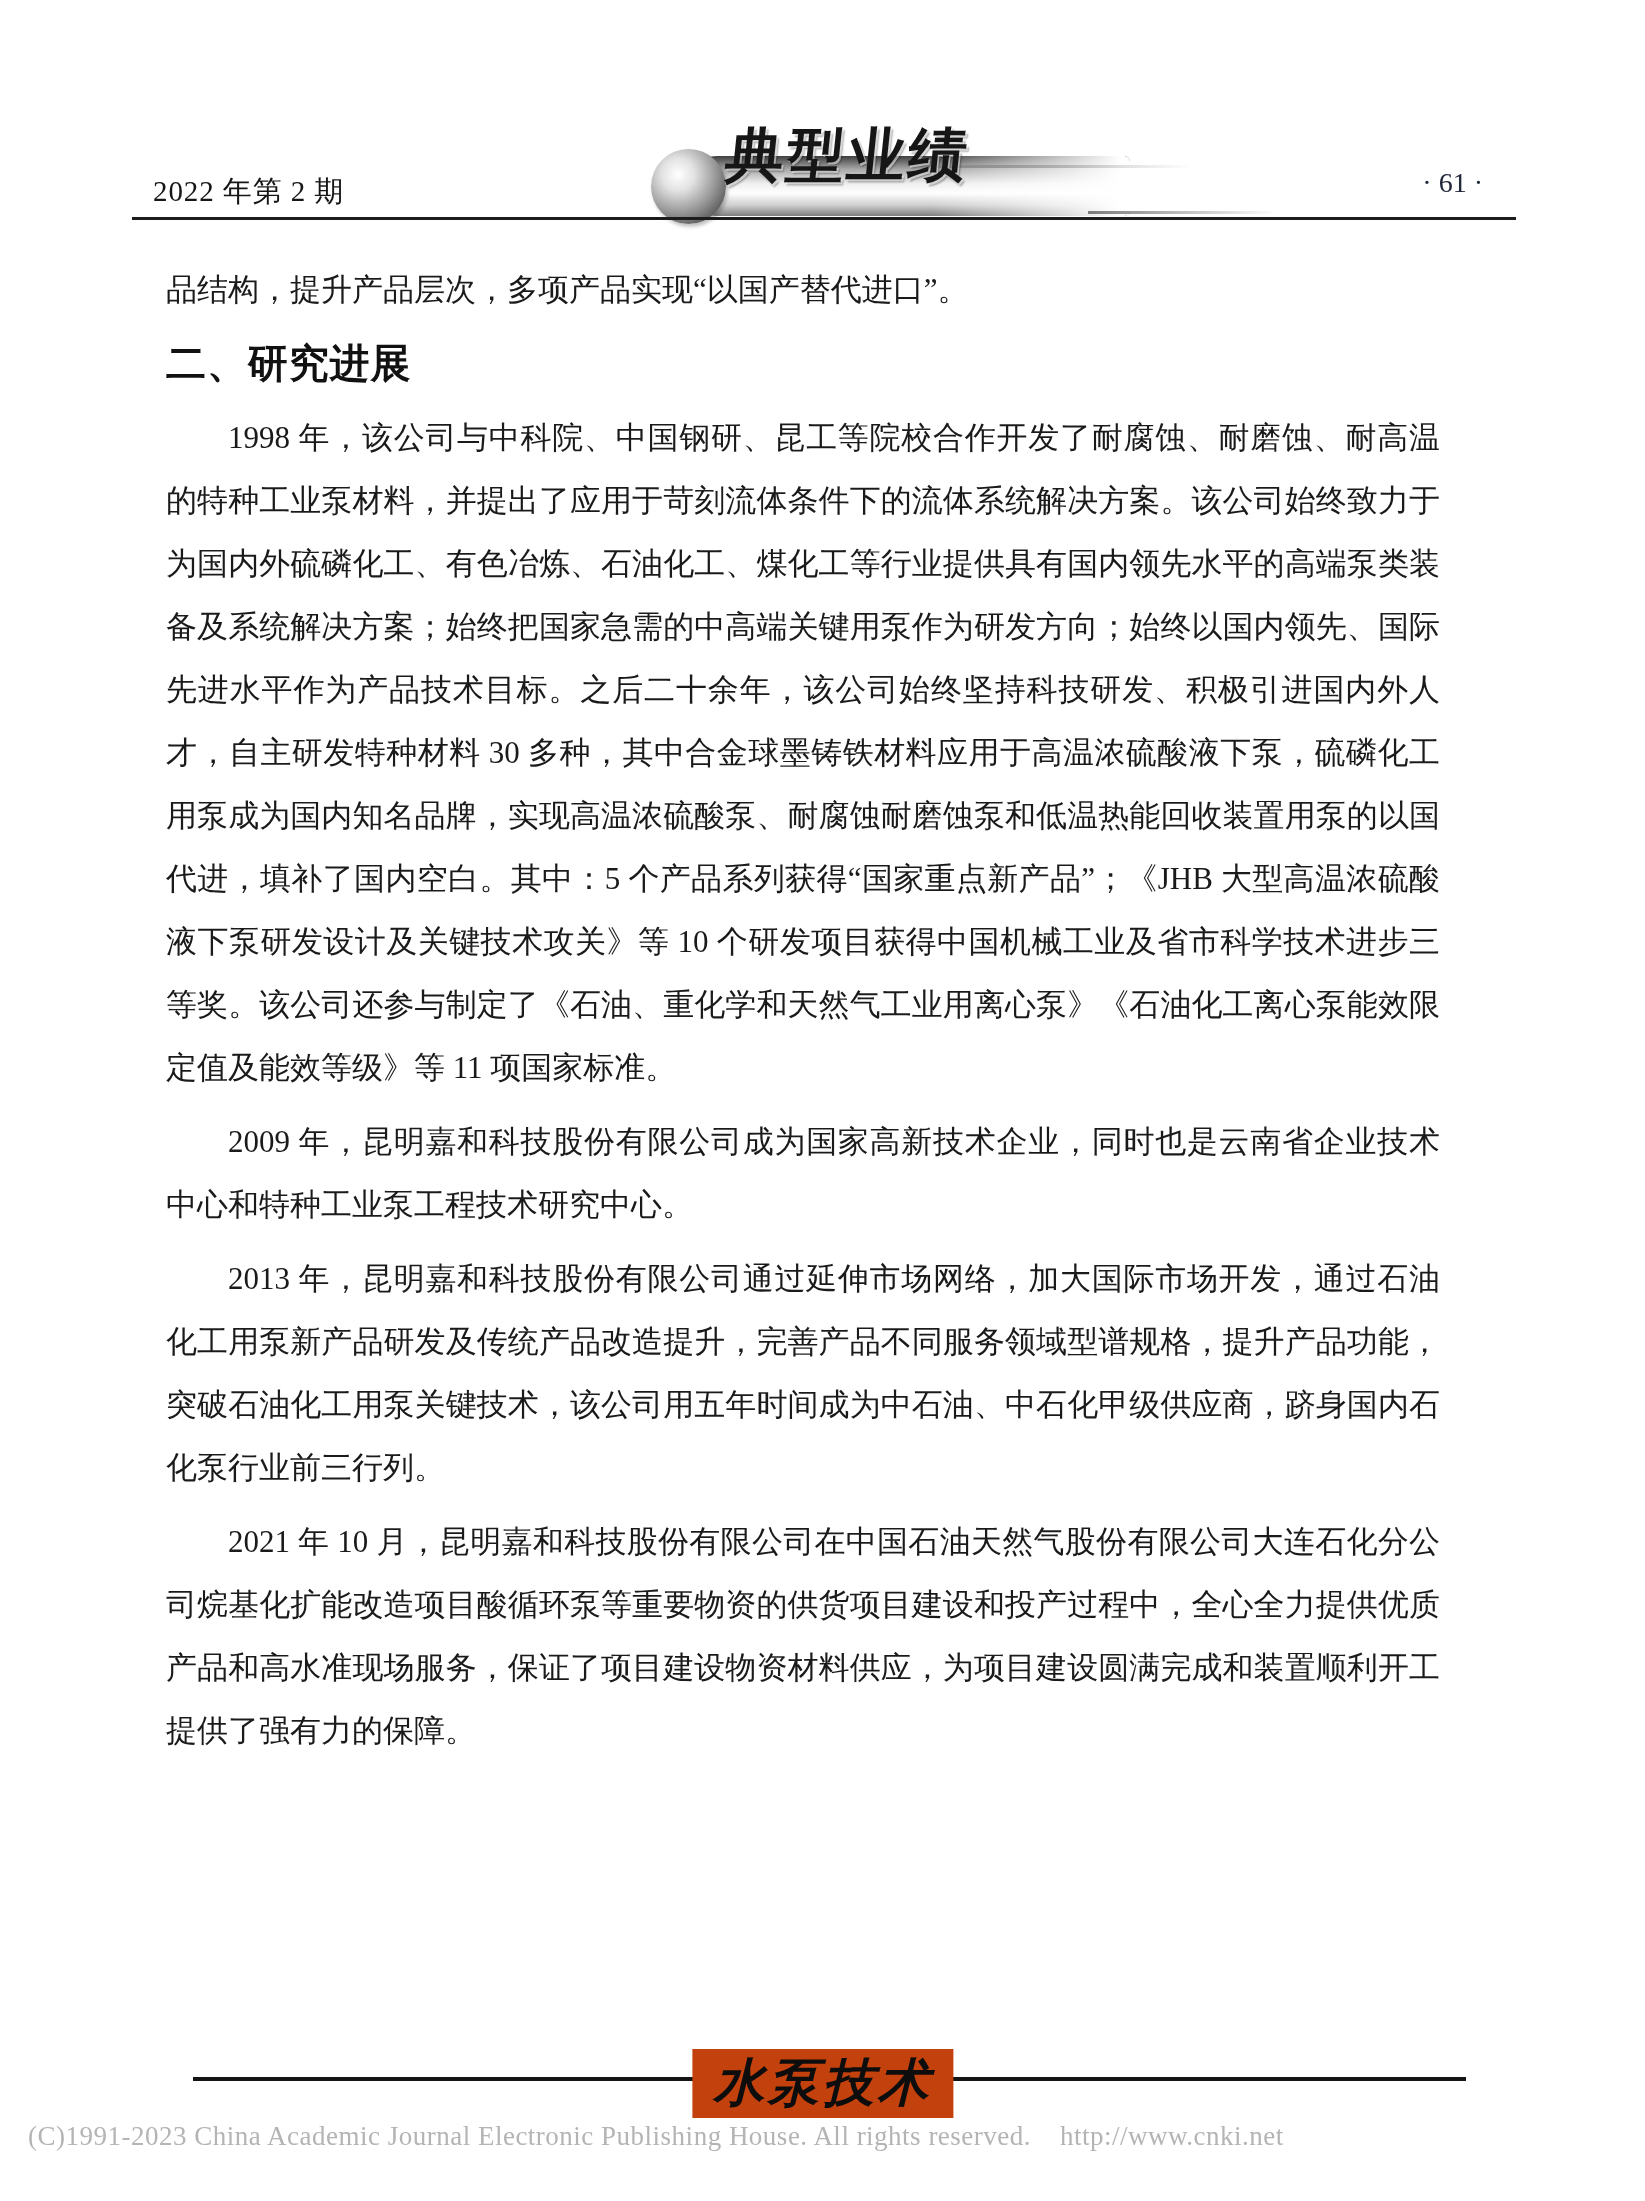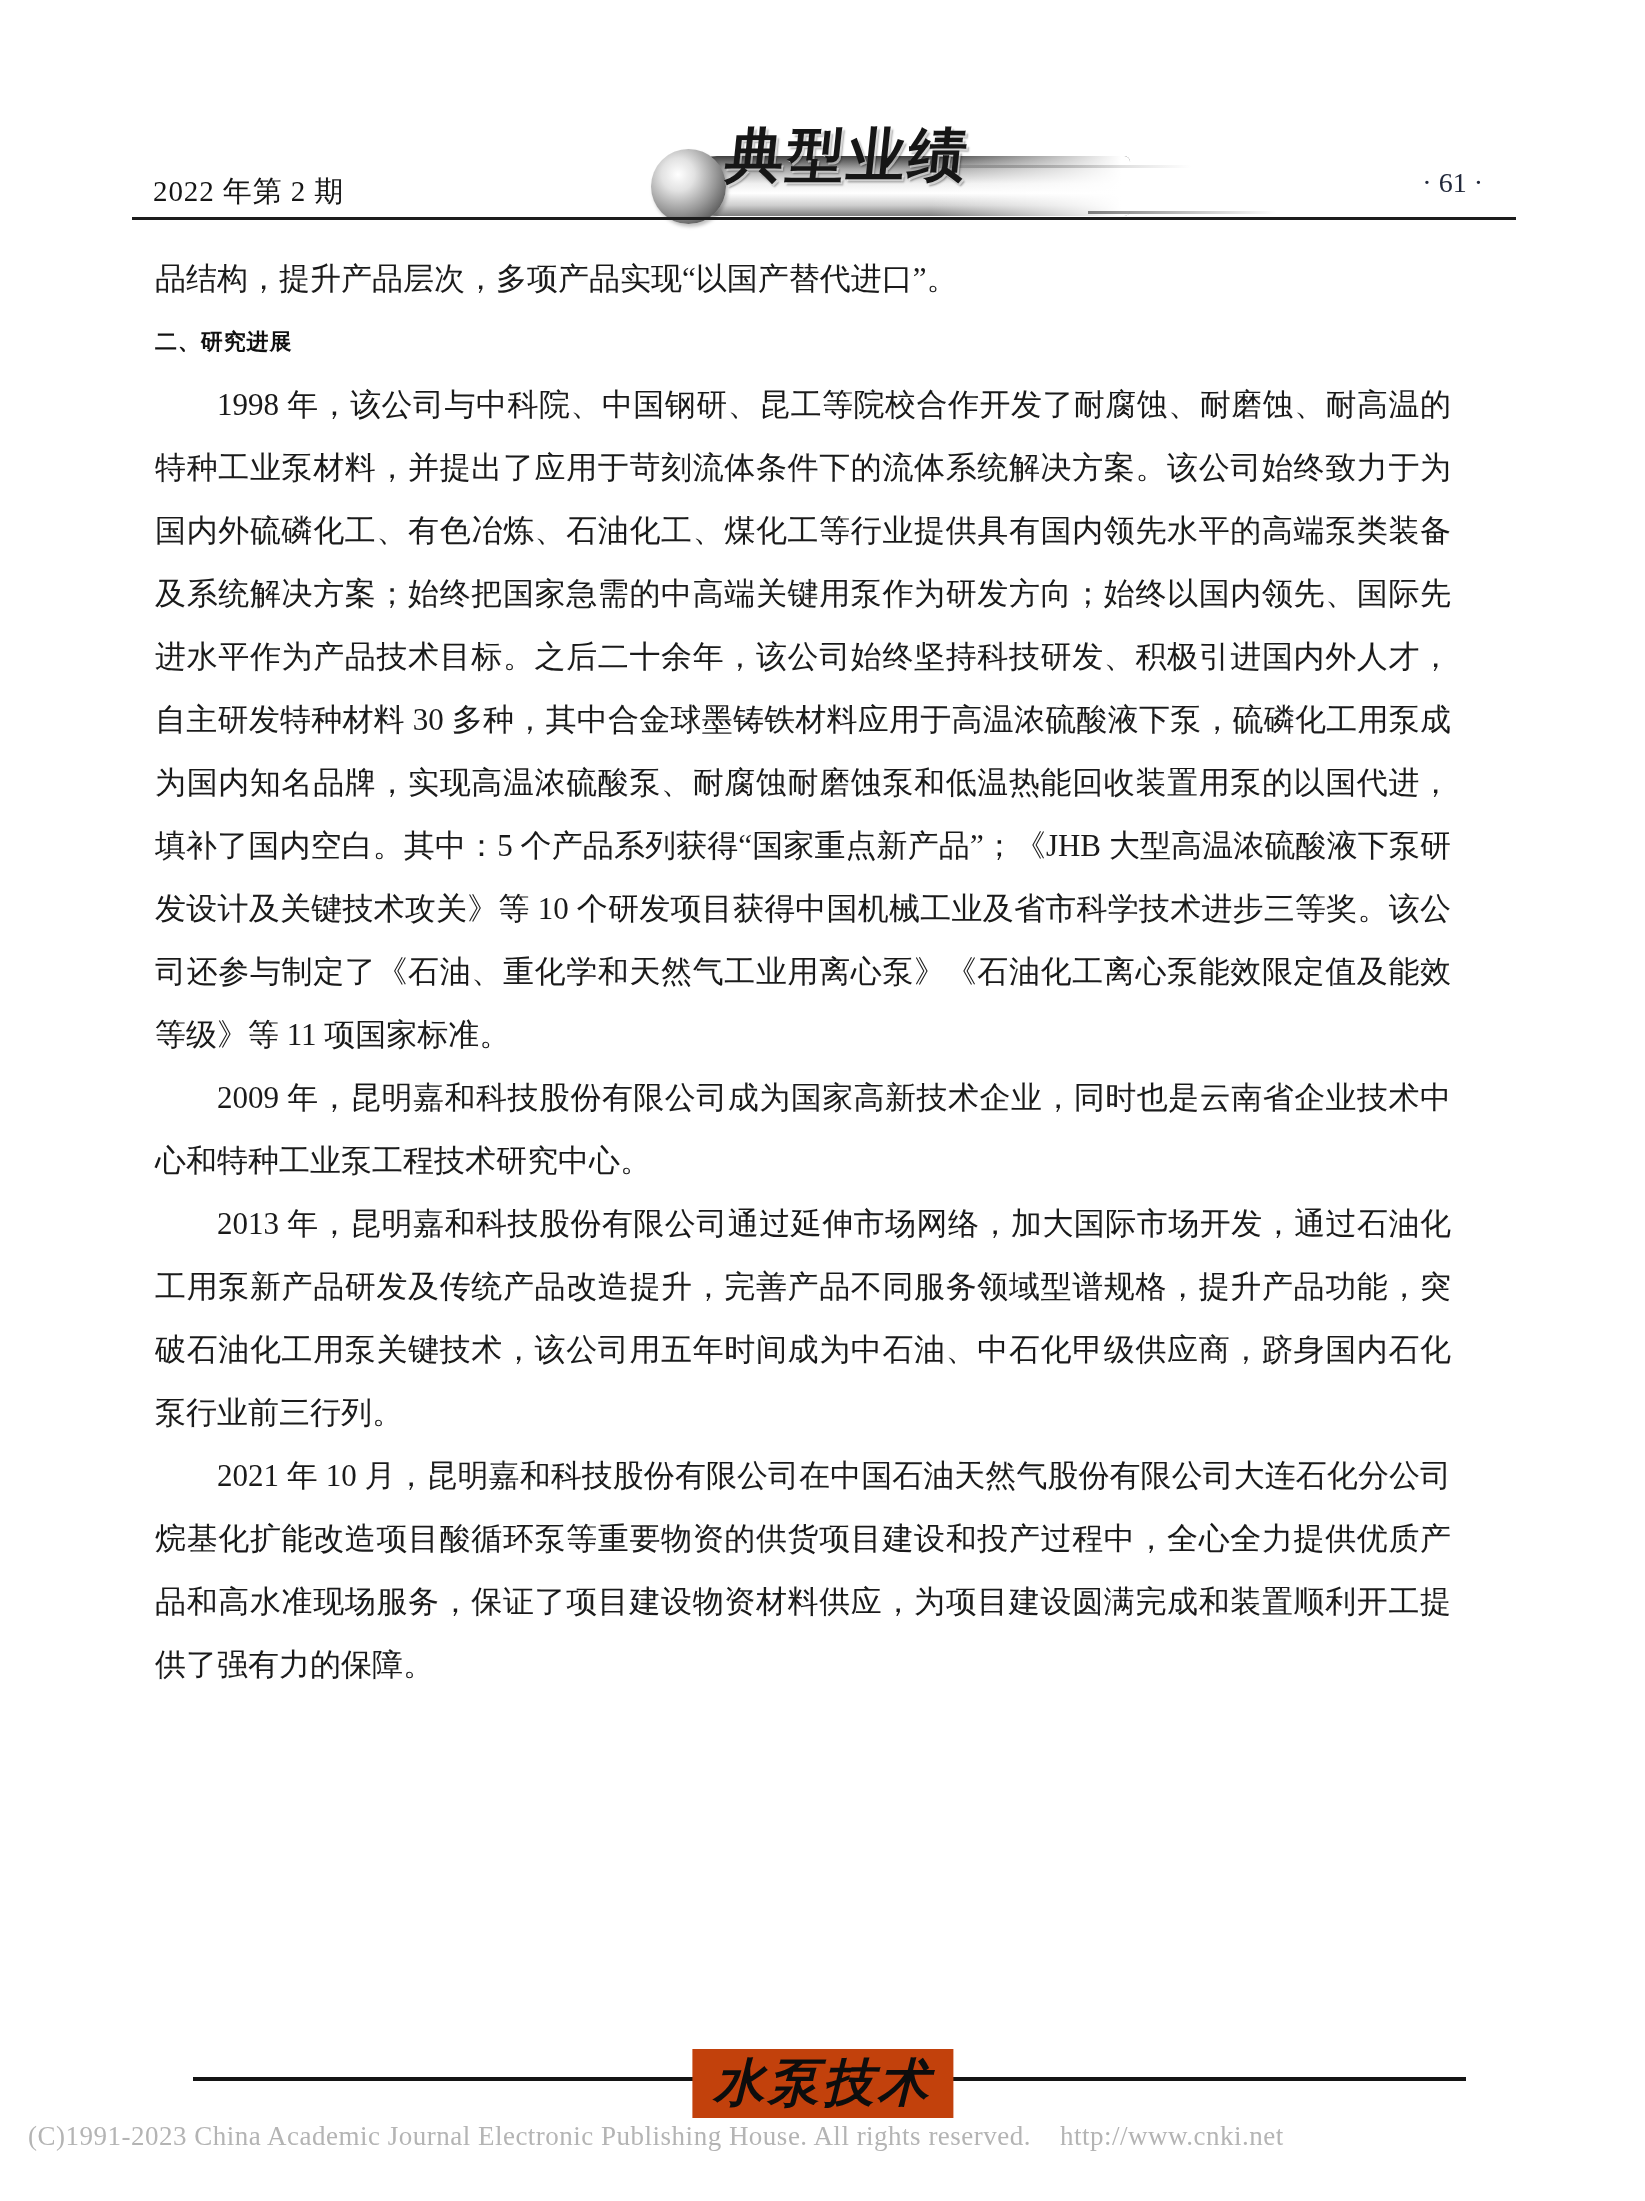--- a/index.html
+++ b/index.html
@@ -55,25 +55,25 @@
     transform:skewX(-6deg);
     text-shadow:1.9px 1.9px 0 rgba(255,255,255,.55), 2.8px 2.8px 1.9px rgba(0,0,0,.35);
     white-space:pre;
   }
 
   
   .article{
     position:absolute;left:155px;top:247px;width:1296px;
     font-size:31px;line-height:63px;text-align:justify;color:#1a1a1a;
   }
-  .article p{margin:0;}
+  .article p{margin:11px;}
   .para-indent{text-indent:2em;}
   .section-heading{
     font-family:"Liberation Sans","DejaVu Sans",sans-serif;
-    font-weight:bold;font-size:22px;letter-spacing:0.9px;color:#111;
+    font-weight:bold;font-size:40px;letter-spacing:0.9px;color:#111;
   }
 
   
   .footer-rule{
     position:absolute;left:193px;top:2077px;width:1273px;height:3.8px;
     background:#141414;
   }
   .journal-logo{
     position:absolute;left:823px;top:2049px;transform:translateX(-50%);
     background:#c2410c;padding:0 21px;

